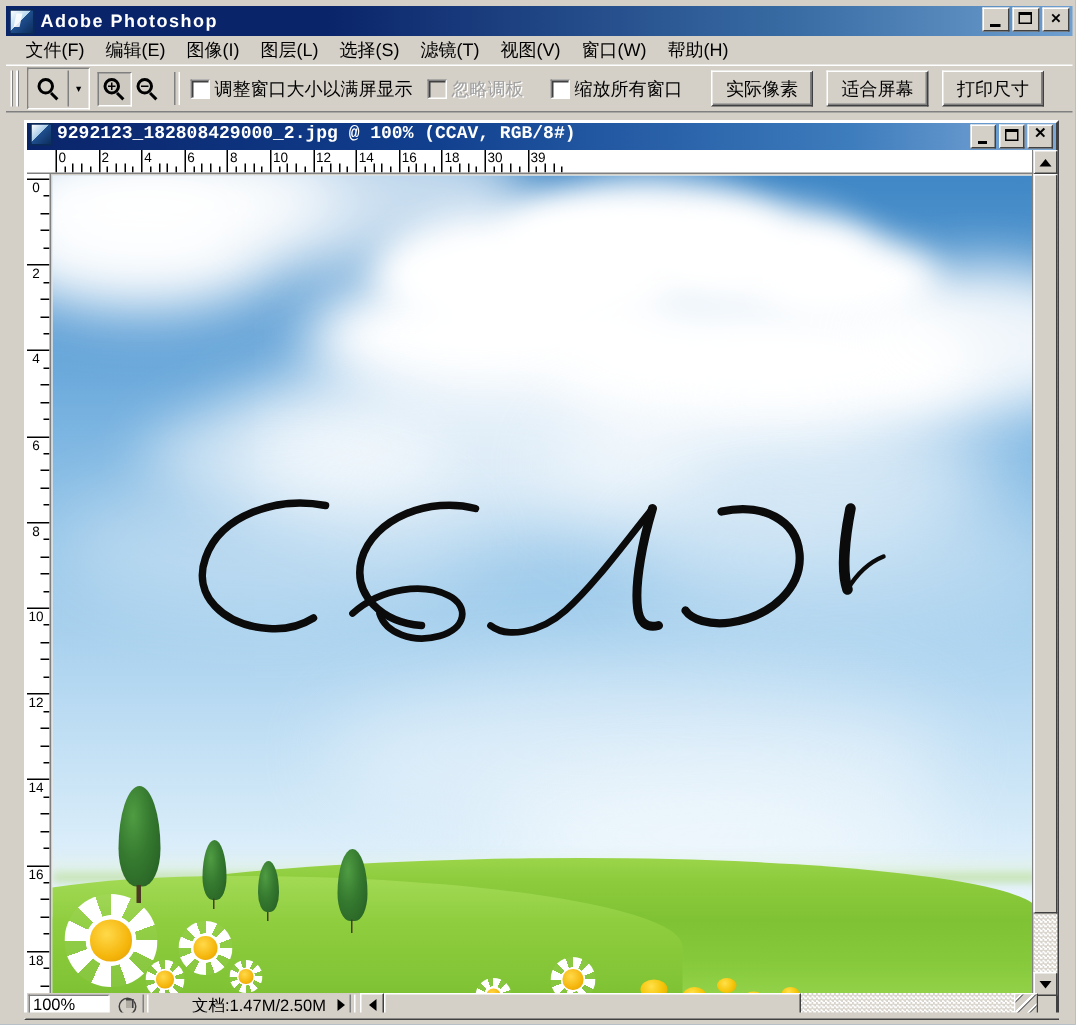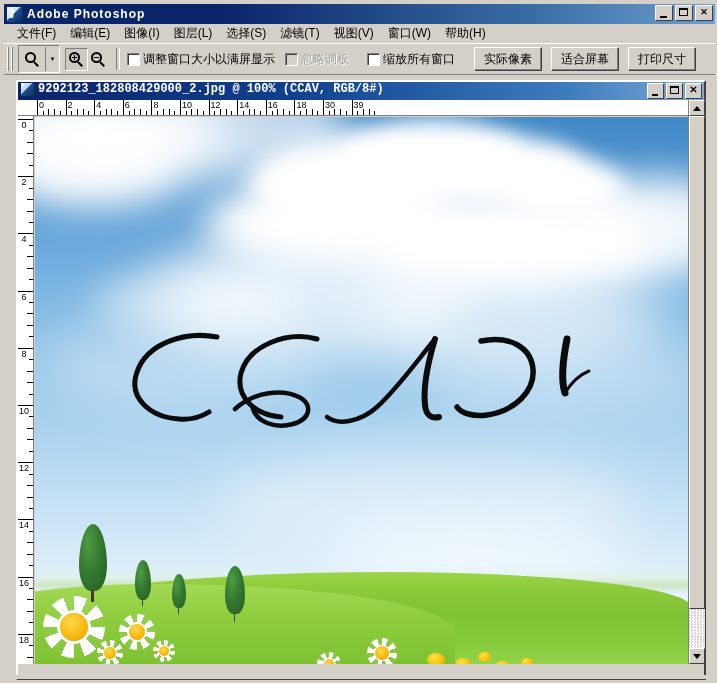--- a/index.html
+++ b/index.html
@@ -642,17 +642,38 @@
       <div class="sb-btn" style="left:0;top:0;">
         <span class="arr up"></span>
       </div>
       <div class="sb-track" style="left:0;top:16px;width:16px;height:532px;"></div>
       <div class="sb-thumb" style="left:0;top:16px;width:16px;height:493px;"></div>
       <div class="sb-btn" style="left:0;bottom:0;">
         <span class="arr down"></span>
       </div>
     </div>
 
+    <div id="doc-status">
+      <div id="zoom-field">100%</div>
+      <div id="size-icon"></div>
+      <div class="st-sep"></div>
+      <span id="doc-size-text">文档:1.47M/2.50M</span>
+      <span id="status-arrow">
+        <span class="arr right" style="display:inline-block;"></span>
+      </span>
+      <div class="st-sep"></div>
+      <div class="sb-btn" style="position:relative;left:0;top:0;flex:none;">
+        <span class="arr left"></span>
+      </div>
+      <div style="position:relative;flex:1;height:16px;">
+        <div class="sb-track" style="left:0;top:0;right:16px;height:16px;width:auto;"></div>
+        <div class="sb-thumb" style="left:0;top:0;width:278px;height:16px;"></div>
+        <div class="sb-btn" style="right:0;top:0;">
+          <span class="arr right"></span>
+        </div>
+      </div>
+      <div id="resize-grip"></div>
+    </div>
 
   </div>
 
   <div id="app-bottom"></div>
 </div>
 
 </body></html>

